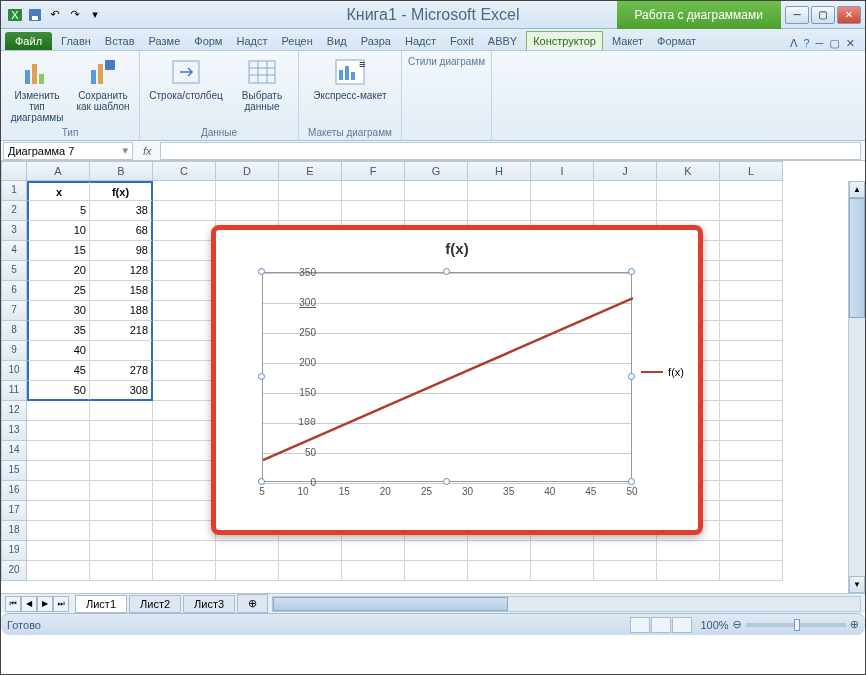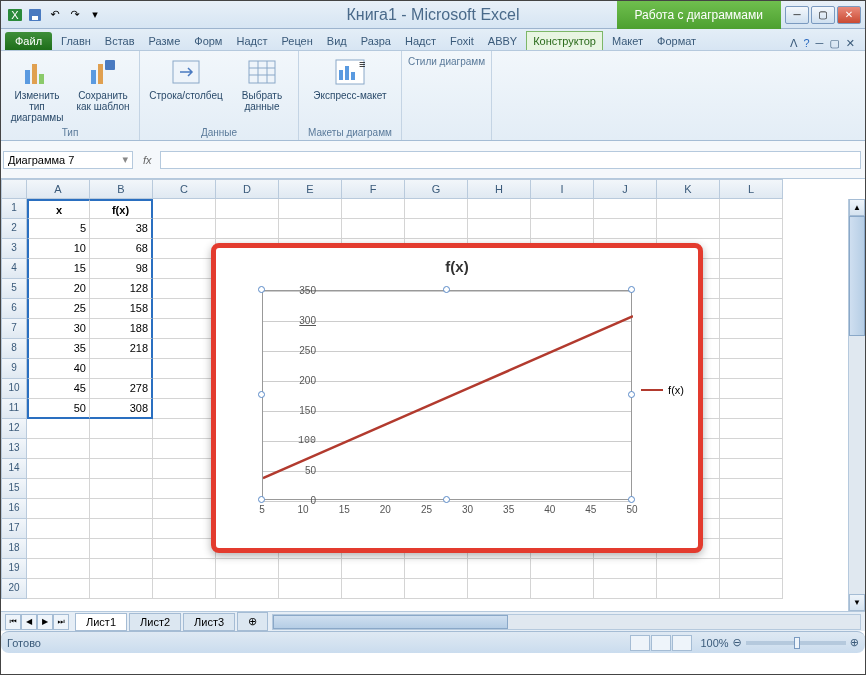--- a/index.html
+++ b/index.html
@@ -25,21 +25,21 @@
 
 .ribbon { height: 90px; background: linear-gradient(#f2f7fb,#e3edf6); border-bottom: 1px solid #a5bcd4; display: flex; }
 .grp { border-right: 1px solid #c4d4e4; padding: 3px 6px 0 6px; display: flex; flex-direction: column; }
 .grp-row { display: flex; gap: 6px; flex: 1; align-items: flex-start; }
 .grp-label { text-align: center; color: #5a7a9a; font-size: 10px; padding: 2px 0; }
 .big-btn { width: 60px; display: flex; flex-direction: column; align-items: center; gap: 2px; cursor: pointer; padding: 2px; }
 .big-btn .ico { width: 32px; height: 32px; display: flex; align-items: center; justify-content: center; }
 .big-btn .lbl { text-align: center; font-size: 10px; color: #2a4a6a; line-height: 11px; }
 
 
-.fn-bar { height: 38px; display: flex; align-items: center; border-bottom: 1px solid #b5c9dd; background: #f5f8fb; }
+.fn-bar { height: 20px; display: flex; align-items: center; border-bottom: 1px solid #b5c9dd; background: #f5f8fb; }
 .name-box { width: 130px; border: 1px solid #b5c9dd; height: 18px; margin: 0 2px; padding: 0 4px; display: flex; align-items: center; background: #fff; }
 .fx-label { padding: 0 8px; color: #666; font-style: italic; }
 .formula-input { flex: 1; border: 1px solid #b5c9dd; height: 18px; margin-right: 4px; background: #fff; }
 
 
 .grid-area { position: relative; height: 432px; overflow: hidden; background: #fff; }
 .col-headers { display: flex; height: 20px; position: sticky; top: 0; }
 .corner { width: 26px; background: linear-gradient(#f2f6fa,#e0e9f2); border: 1px solid #b9cadc; }
 .ch { width: 63px; background: linear-gradient(#f2f6fa,#e0e9f2); border: 1px solid #b9cadc; border-left: none; text-align: center; line-height: 18px; color: #3a5a7a; cursor: pointer; }
 .rows { }

